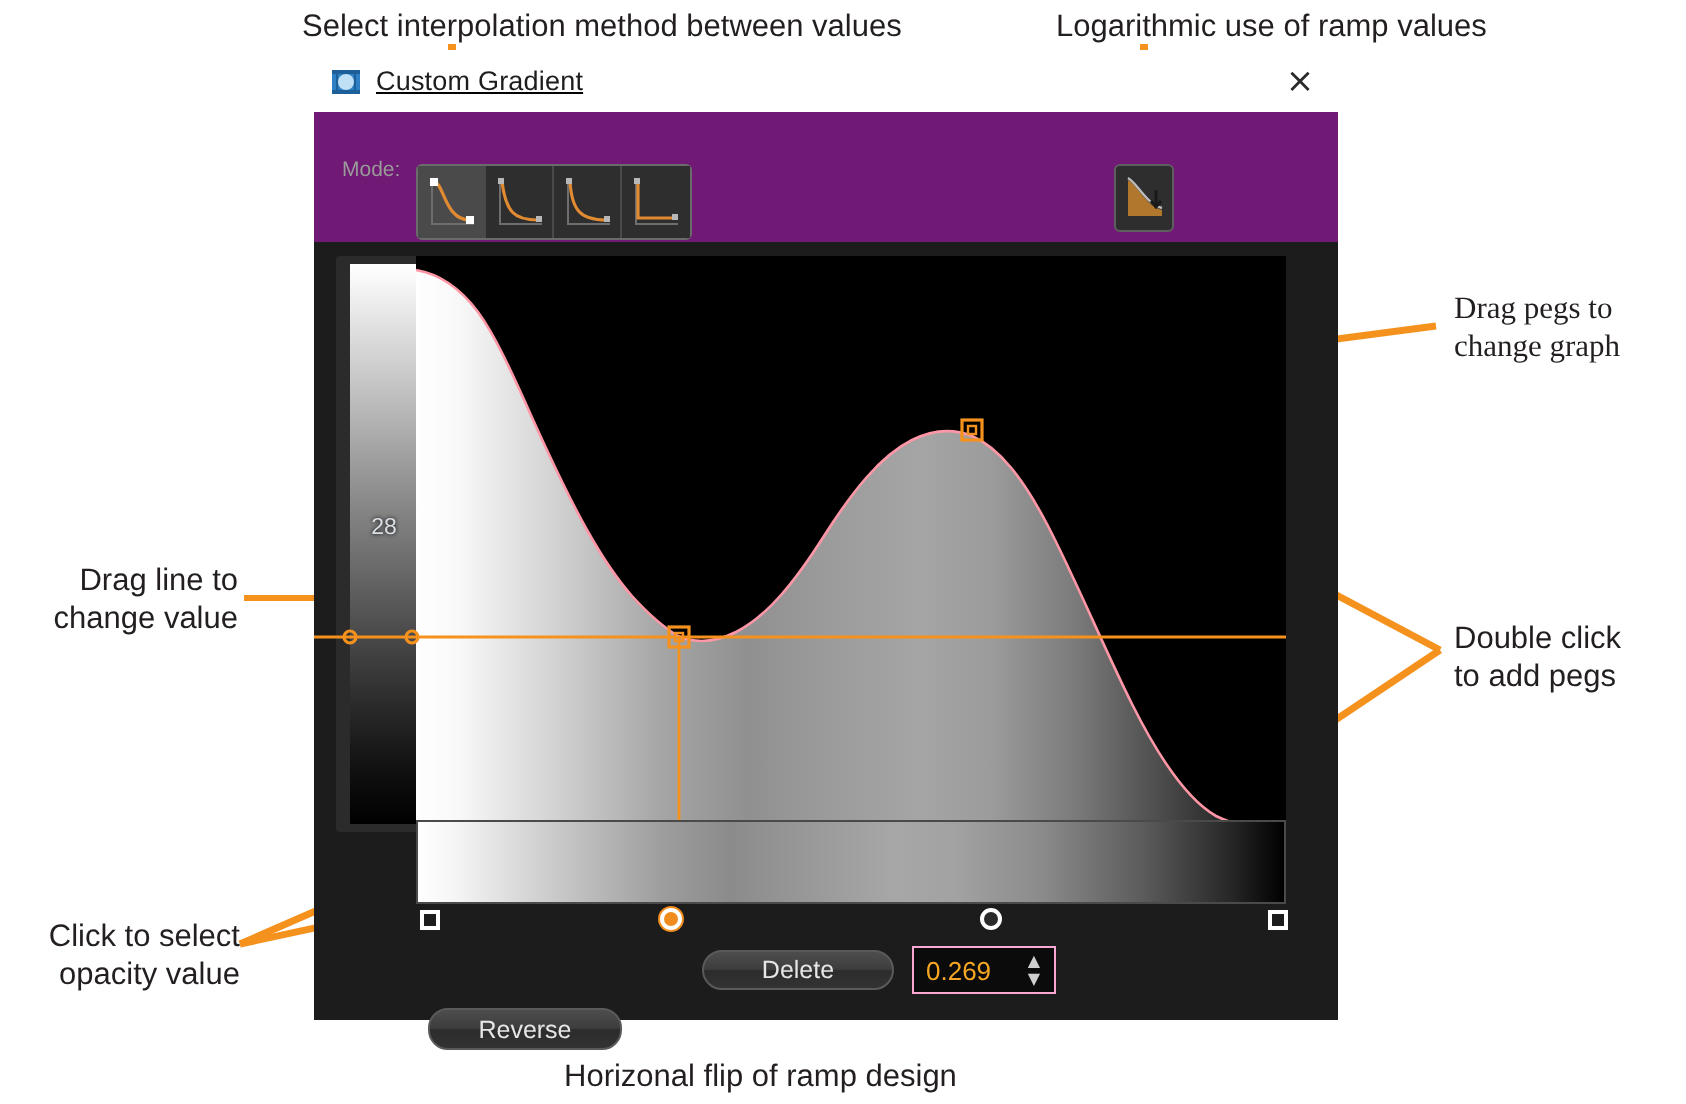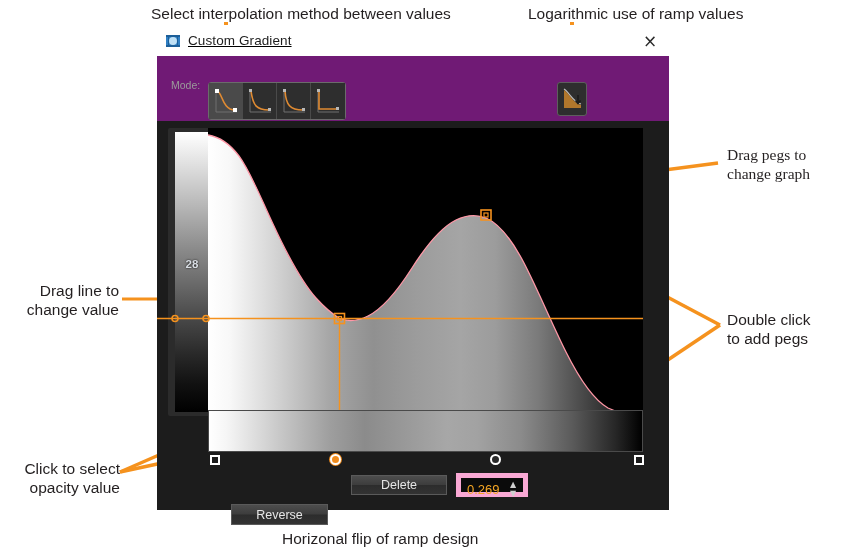--- a/index.html
+++ b/index.html
@@ -104,21 +104,20 @@
     background:#2b2b2b;border-radius:2px;
   }
   #vramp{
     position:absolute;left:7px;top:4px;width:34px;height:280px;
     background:linear-gradient(to bottom,#ffffff 0%,#f2f2f2 5%,#b8b8b8 26%,#8a8a8a 42%,#6d6d6d 53%,#4a4a4a 66%,#2a2a2a 79%,#111111 90%,#000000 100%);
   }
   #vramp-value{
     position:absolute;left:11px;top:137px;width:48px;text-align:center;
     font-size:11.5px;color:#d8dde3;
     text-shadow:0 0 2px #000;
-    font-weight:bold;
   }
 
   
   #graph{
     position:absolute;left:51px;top:7px;width:435px;height:288px;
     background:#000;
     overflow:hidden;
   }
   #graph svg{display:block;}
 
@@ -137,32 +136,32 @@
     width:11px;height:11px;border-radius:50%;
     border:2px solid #ffffff;box-sizing:border-box;background:#2a2a2a;
   }
   .peg-circ.active{border-color:#ffffff;background:#f08c1e;
     box-shadow:0 0 0 1px #f08c1e;}
 
   
   .btn{
     position:absolute;
     background:linear-gradient(to bottom,#4d4d4d 0%,#3d3d3d 48%,#2c2c2c 52%,#333333 100%);
-    border:1px solid #5a5a5a;border-radius:0;
+    border:1px solid #5a5a5a;border-radius:10px;
     color:#e6e6e6;font-size:12.5px;
     display:flex;align-items:center;justify-content:center;
     box-sizing:border-box;
   }
   #btn-delete{left:194px;top:354px;width:96px;height:20px;}
-  #btn-reverse{left:74px;top:383px;width:97px;height:21px;}
+  #btn-reverse{left:57px;top:383px;width:97px;height:21px;}
   #btn-ok{left:357px;top:383px;width:128px;height:21px;}
 
   #numbox{
     position:absolute;left:299px;top:352px;width:72px;height:24px;
-    background:#0b0b0b;border:5px solid #f9a8d4;box-sizing:border-box;
+    background:#0b0b0b;border:1px solid #f9a8d4;box-sizing:border-box;
   }
   #numbox-val{
     position:absolute;left:6px;top:4px;font-size:13px;color:#f5a623;
   }
   .spin{
     position:absolute;right:4px;width:12px;height:9px;
     color:#cfcfcf;font-size:8px;line-height:9px;text-align:center;
     font-family:"DejaVu Sans", sans-serif;
   }
   #spin-up{top:2px;}

